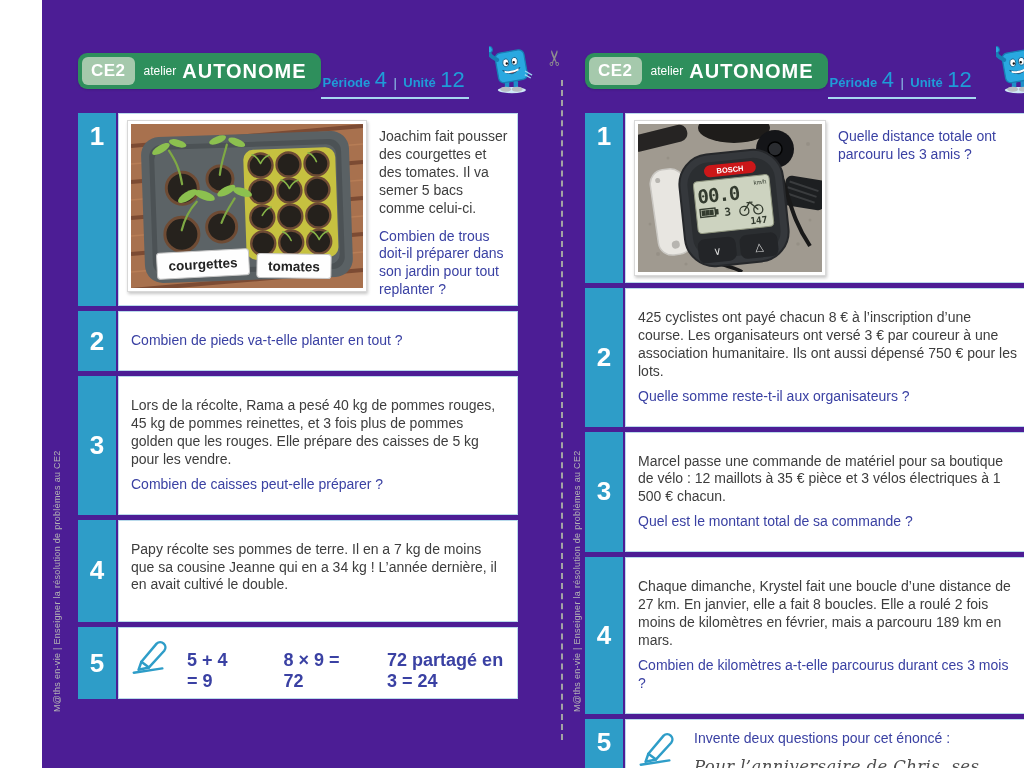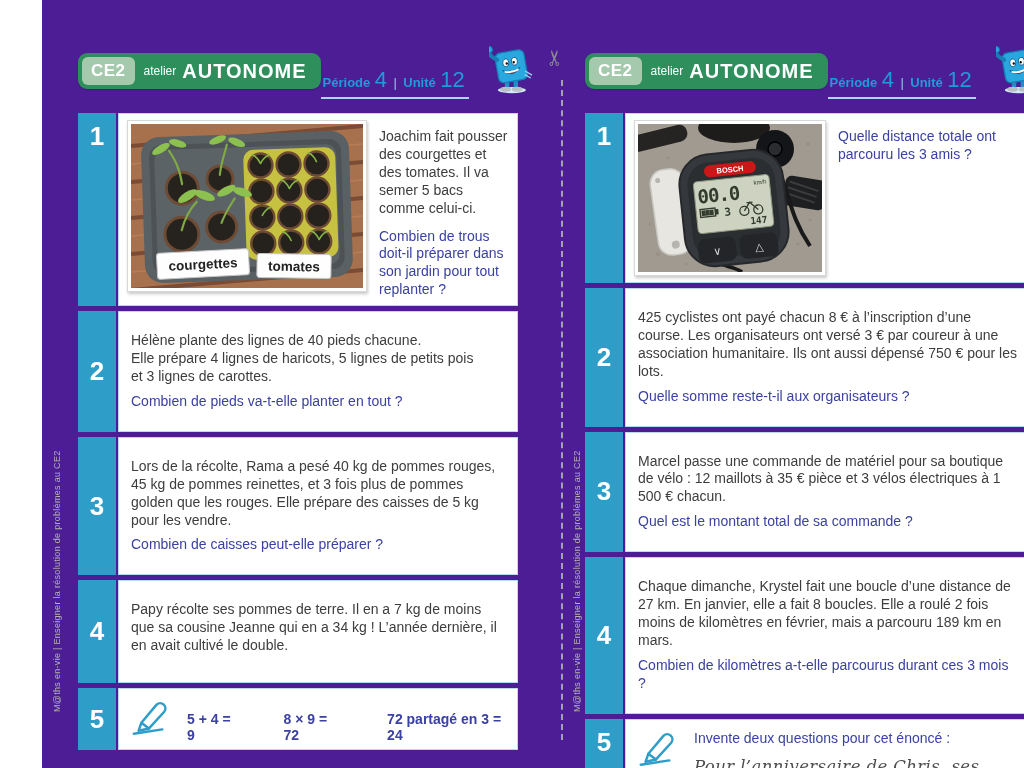--- a/index.html
+++ b/index.html
@@ -34,21 +34,21 @@
   .content{flex:1;background:#fff;border:1.5px solid #B9DAEB;padding:20px 12px;min-width:0;}
   .content.row{display:flex;gap:12px;padding:6px 8px;}
   .body{margin:0 0 7px 0;font-size:14px;line-height:1.28;color:#3D3D3D;white-space:pre-line;}
   .question{margin:0;font-size:14px;line-height:1.28;color:#3A41A3;font-weight:normal;}
   .txtcol{flex:1;padding-top:8px;min-width:0;}
   .txtcol .body{margin-bottom:10px;}
 
   
   .p5-icon{flex-shrink:0;width:48px;padding-top:2px;}
   .p5-col{flex:1;min-width:0;padding-top:4px;}
-  .calcs{display:flex;gap:46px;margin-top:12px;color:#3A41A3;font-size:14px;font-weight:bold;}
+  .calcs{display:flex;gap:46px;margin-top:12px;color:#3A41A3;font-size:18px;font-weight:bold;}
   .handwriting{margin-top:6px;font-family:"DejaVu Serif",serif;font-style:italic;
     color:#4C4C4C;font-size:16.5px;line-height:1.62;white-space:pre-line;letter-spacing:.4px;}
 
   
   .photo{flex-shrink:0;background:#fff;padding:3px;border:1px solid #D8D8D8;
     box-shadow:1px 2px 3px rgba(0,0,0,.22);align-self:flex-start;}
   .photo svg{display:block;}
 
   
   .cut-line{position:absolute;left:519px;top:80px;height:660px;border-left:2px dashed #A3A3A3;}
@@ -193,23 +193,20 @@
           <div class="txtcol">
             <p class="body">Joachim fait pousser des courgettes et des tomates. Il va semer 5 bacs comme celui-ci.</p>
             <p class="question">Combien de trous doit-il préparer dans son jardin pour tout replanter ?</p>
           </div>
         </div>
       </div>
 
       <div class="card">
         <div class="num">2</div>
         <div class="content">
-          <p class="body">Hélène plante des lignes de 40 pieds chacune.
-Elle prépare 4 lignes de haricots, 5 lignes de petits pois
-et 3 lignes de carottes.</p>
           <p class="question">Combien de pieds va-t-elle planter en tout ?</p>
         </div>
       </div>
 
       <div class="card">
         <div class="num">3</div>
         <div class="content">
           <p class="body">Lors de la récolte, Rama a pesé 40 kg de pommes rouges, 45 kg de pommes reinettes, et 3 fois plus de pommes golden que les rouges. Elle prépare des caisses de 5 kg pour les vendre.</p>
           <p class="question">Combien de caisses peut-elle préparer ?</p>
         </div>

